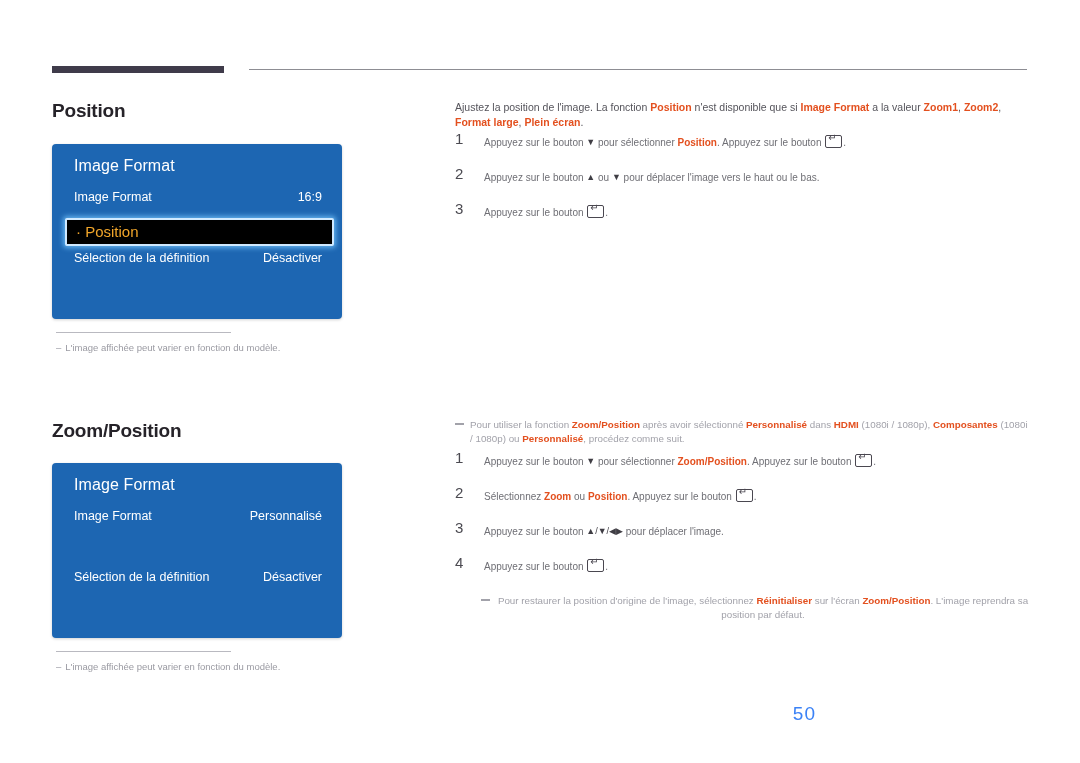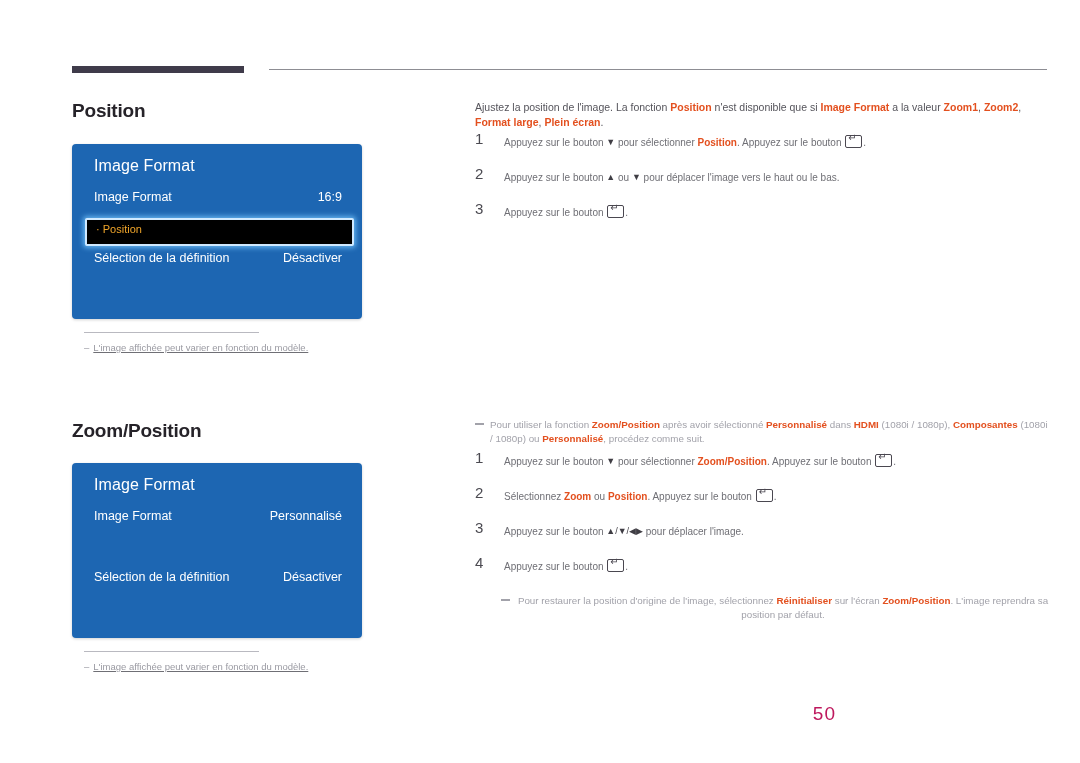--- a/index.html
+++ b/index.html
@@ -4,21 +4,21 @@
 <style>
   html,body{margin:0;padding:0;}
   body{
     width:1080px;height:763px;
     background:#ffffff;
     font-family:"Liberation Sans", sans-serif;
     color:#6f6f75;
     position:relative;
     overflow:hidden;
   }
-  .page{position:absolute;left:0;top:0;width:868px;height:763px;margin-left:20px;}
+  .page{position:absolute;left:0;top:0;width:868px;height:763px;}
 
   
   .hdr-bar{position:absolute;left:52px;top:66px;width:172px;height:7px;background:#3f3b4a;}
   .hdr-line{position:absolute;left:249px;top:69px;width:778px;height:1px;background:#8d8d93;}
 
   
   .sec-title{
     position:absolute;left:52px;
     font-size:19px;font-weight:bold;color:#262329;
     letter-spacing:-0.2px;
@@ -53,25 +53,25 @@
     position:absolute;left:13px;width:265px;height:24px;
     background:#000000;
     border:2px solid #cfe9ff;
     border-radius:2px;
     box-shadow:0 0 5px 2px rgba(120,200,255,.75), inset 0 0 0 1px #000;
   }
   #osd1-sel{top:74px;}
   #osd2-sel{top:74px;}
   .osd-sel .lbl{
     position:absolute;left:9px;top:3px;
-    font-size:11px;color:#f0a52a;white-space:nowrap;text-align:right;
-  }
-
-  
-  .fn{position:absolute;left:64px;width:300px;text-decoration:underline;}
+    font-size:15px;color:#f0a52a;white-space:nowrap;text-align:right;
+  }
+
+  
+  .fn{position:absolute;left:56px;width:300px;}
   #fn1{top:332px;}
   #fn2{top:651px;}
   .fn .rule{width:175px;height:1px;background:#b9b9c0;}
   .fn .txt{margin-top:9px;font-size:9.5px;color:#9a9aa2;white-space:nowrap;}
   .fn .dash{display:inline-block;margin-right:4px;}
 
   
   .col{position:absolute;left:455px;width:575px;}
   #col1{top:100px;}
   #col2{top:418px;}
@@ -122,21 +122,21 @@
   .kbd:after{
     content:"\21B5";
     position:absolute;left:2px;top:-4px;
     font-size:10px;line-height:11px;color:#4a4750;
   }
   .ar{display:inline-block;font-size:9px;color:#3f3d44;vertical-align:1px;}
 
   
   .pgnum{
     position:absolute;right:52px;top:703px;
-    font-size:19px;color:#be185d;letter-spacing:1px;
+    font-size:19px;color:#3b82f6;letter-spacing:1px;
   }
 </style>
 </head>
 <body>
 
 <div class="page">
 
   <div class="hdr-bar"></div>
   <div class="hdr-line"></div>
 

